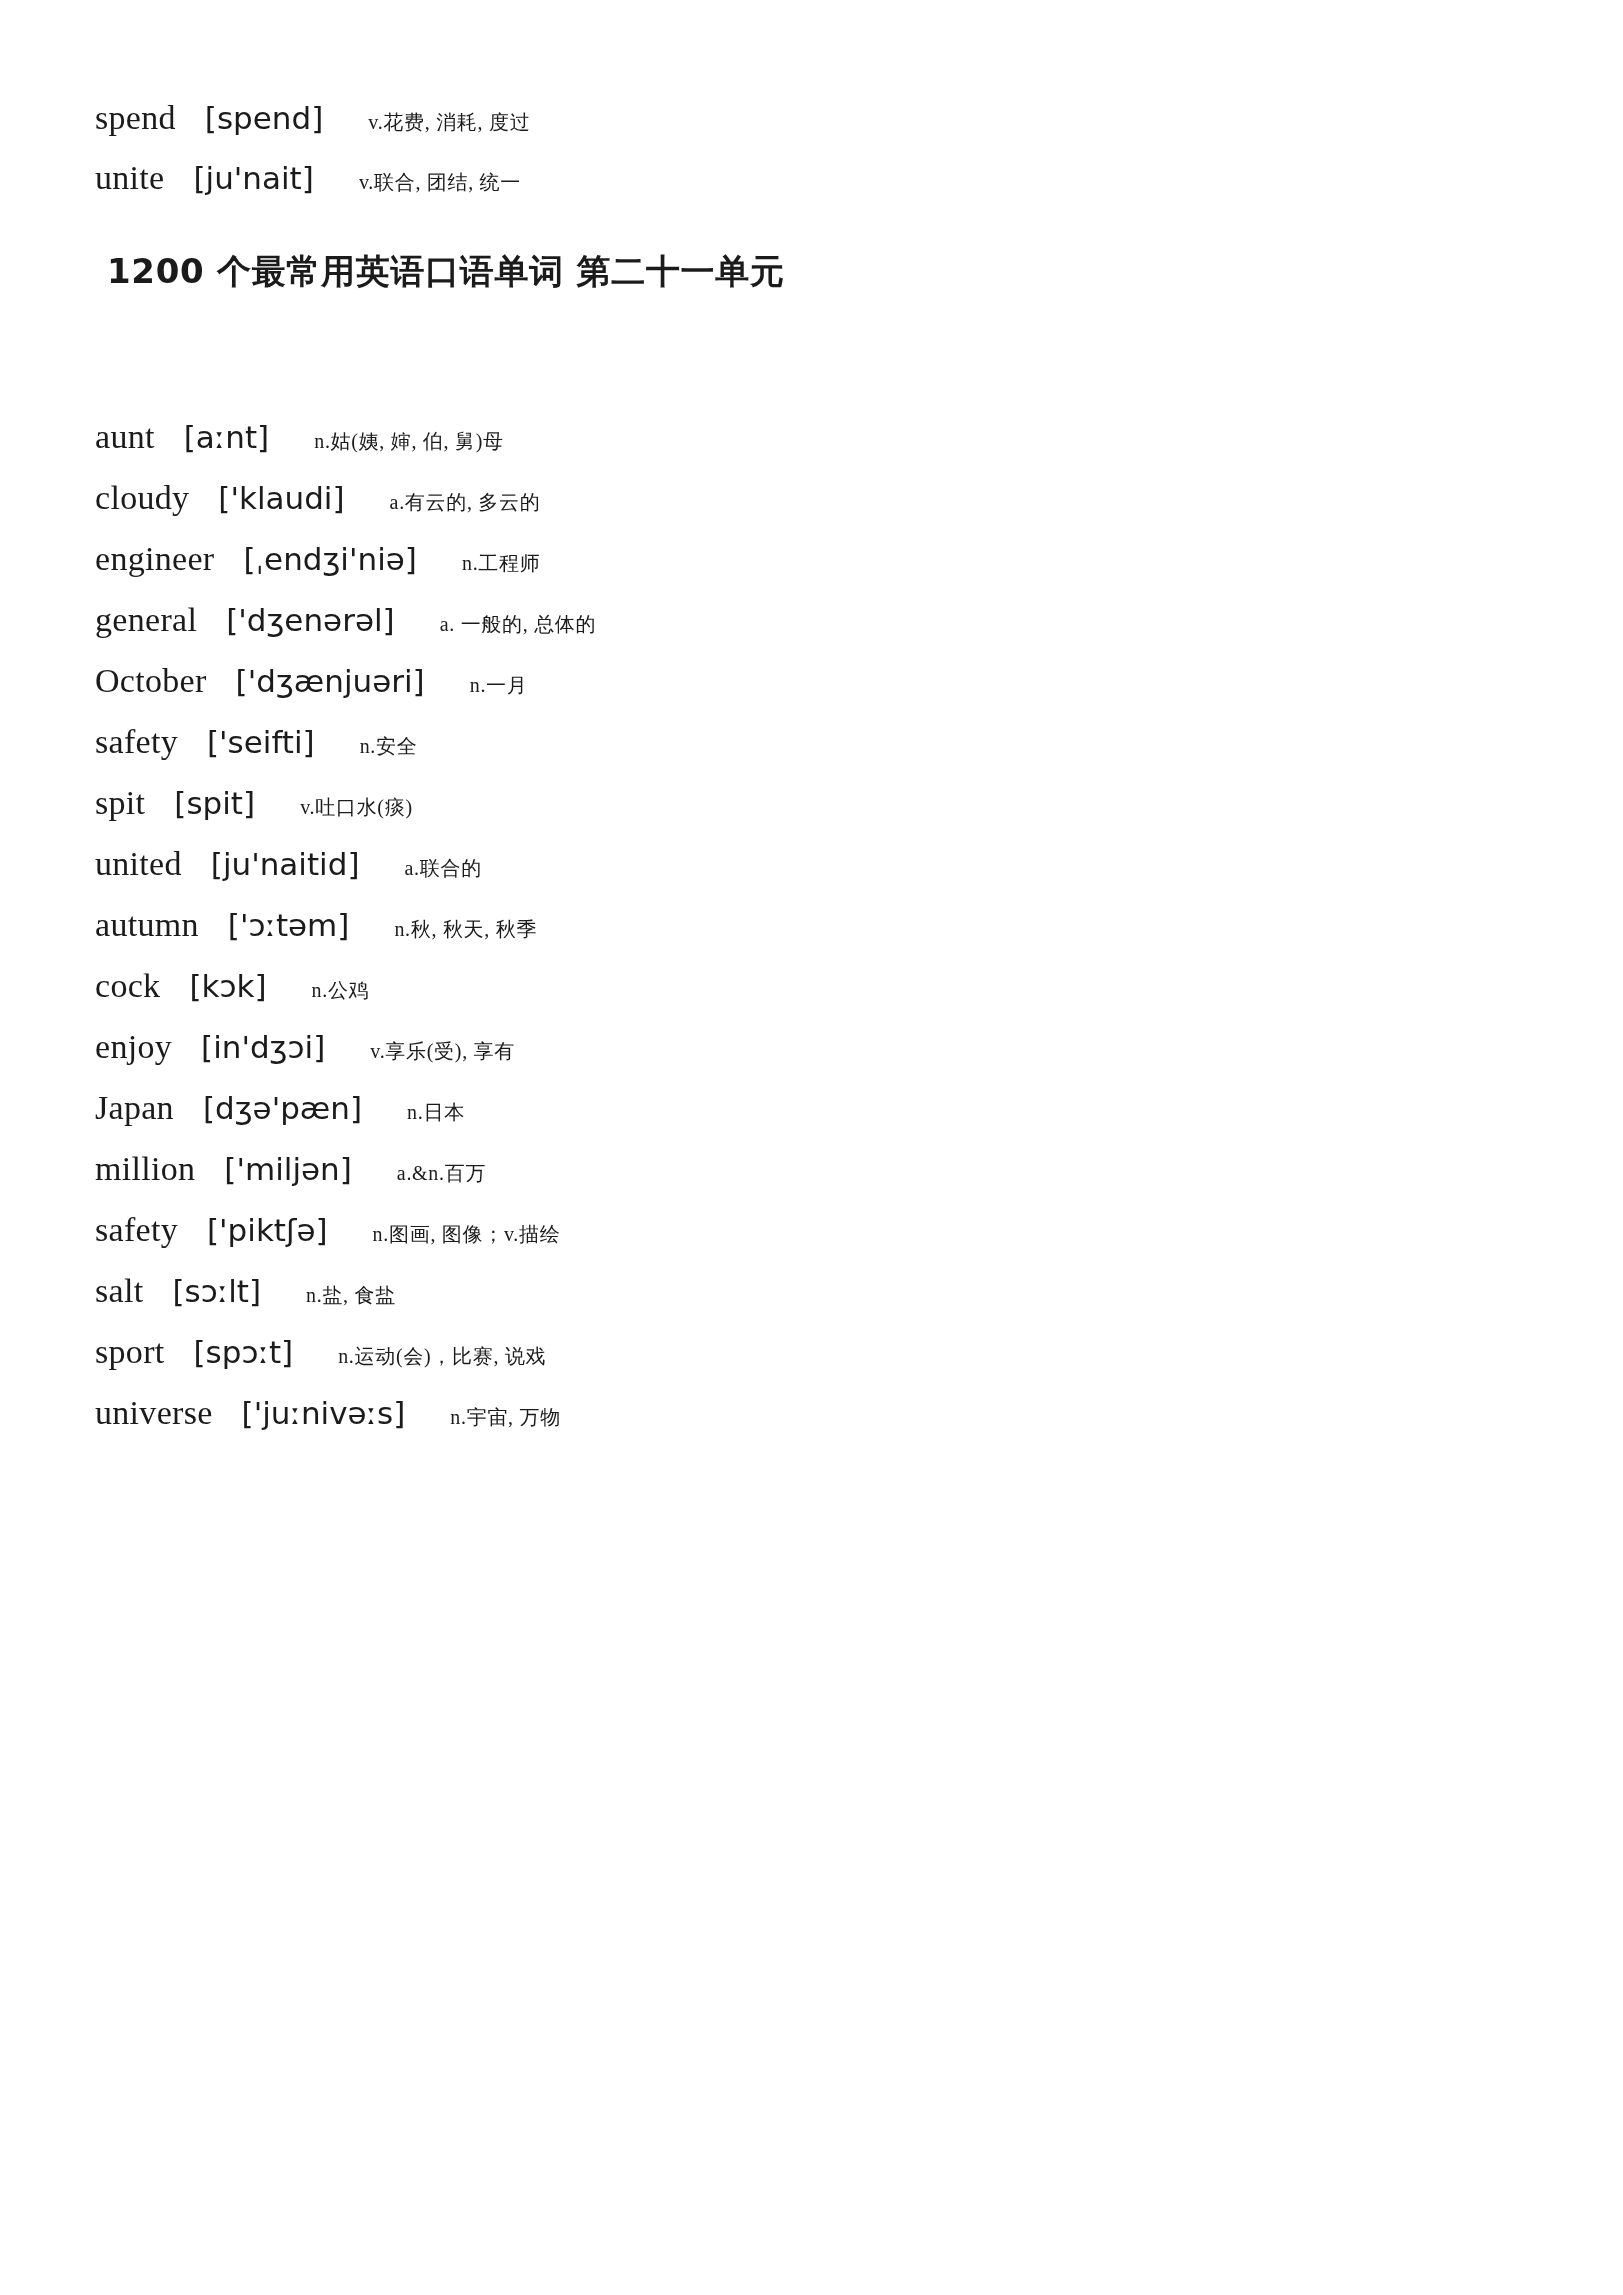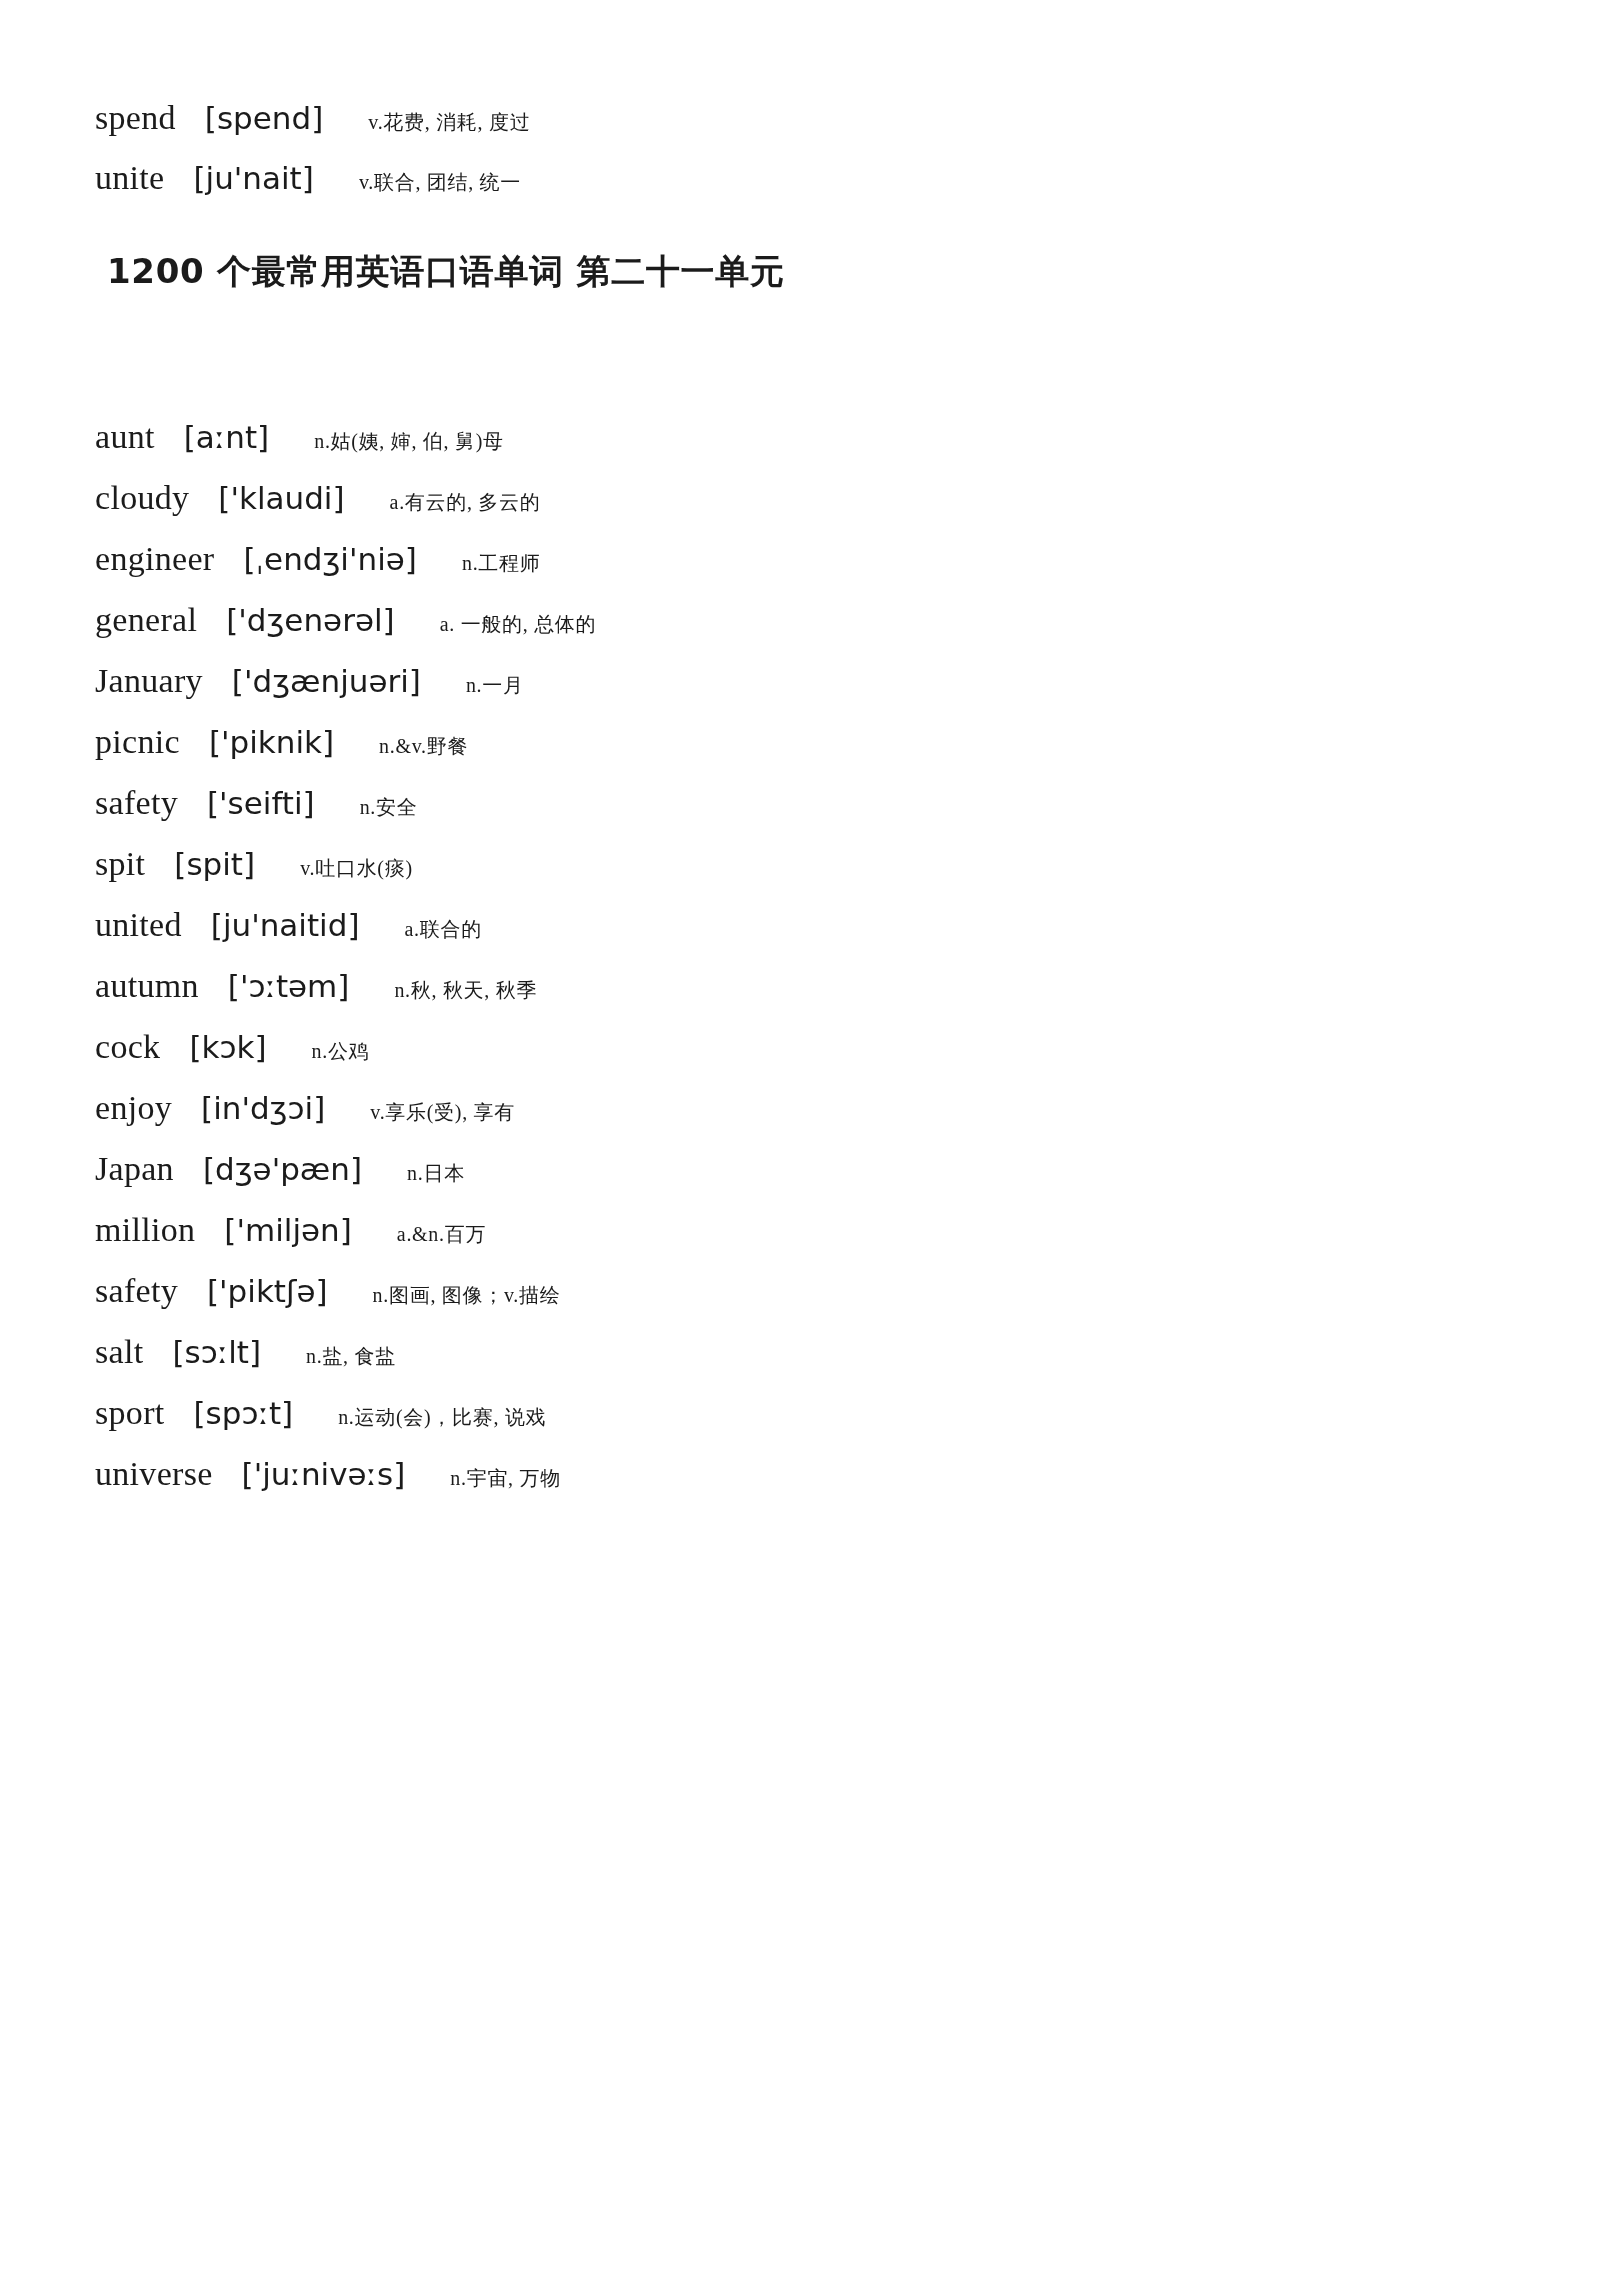--- a/index.html
+++ b/index.html
@@ -125,27 +125,24 @@
 
       <div class="entry">
         <span class="word">engineer</span><span class="gap-a"></span><span class="phon">[ˌendʒi'niə]</span><span class="gap-b"></span><span class="defn">n.工程师</span>
       </div>
 
       <div class="entry">
         <span class="word">general</span><span class="gap-a"></span><span class="phon">['dʒenərəl]</span><span class="gap-b"></span><span class="defn">a. 一般的, 总体的</span>
       </div>
 
       <div class="entry">
-        <span class="word">January</span><span class="gap-a"></span><span class="phon">['dʒænjuəri]</span><span class="gap-b"></span><span class="defn">n.一月</span>
+        <span class="word">October</span><span class="gap-a"></span><span class="phon">['dʒænjuəri]</span><span class="gap-b"></span><span class="defn">n.一月</span>
       </div>
 
 
-      <div class="entry">
-        <span class="word">picnic</span><span class="gap-a"></span><span class="phon">['piknik]</span><span class="gap-b"></span><span class="defn">n.&amp;v.野餐</span>
-      </div>
 
       <div class="entry">
         <span class="word">safety</span><span class="gap-a"></span><span class="phon">['seifti]</span><span class="gap-b"></span><span class="defn">n.安全</span>
       </div>
 
       <div class="entry">
         <span class="word">spit</span><span class="gap-a"></span><span class="phon">[spit]</span><span class="gap-b"></span><span class="defn">v.吐口水(痰)</span>
       </div>
 
       <div class="entry">

